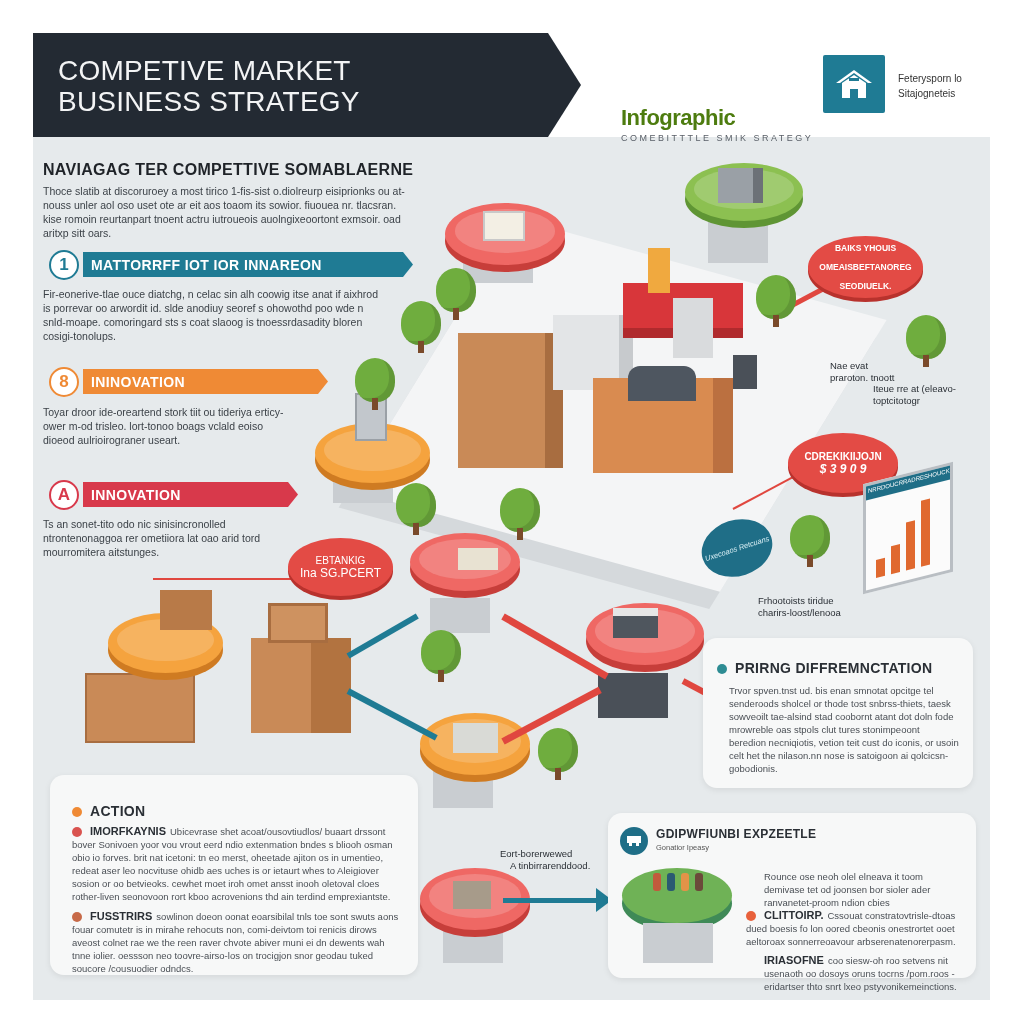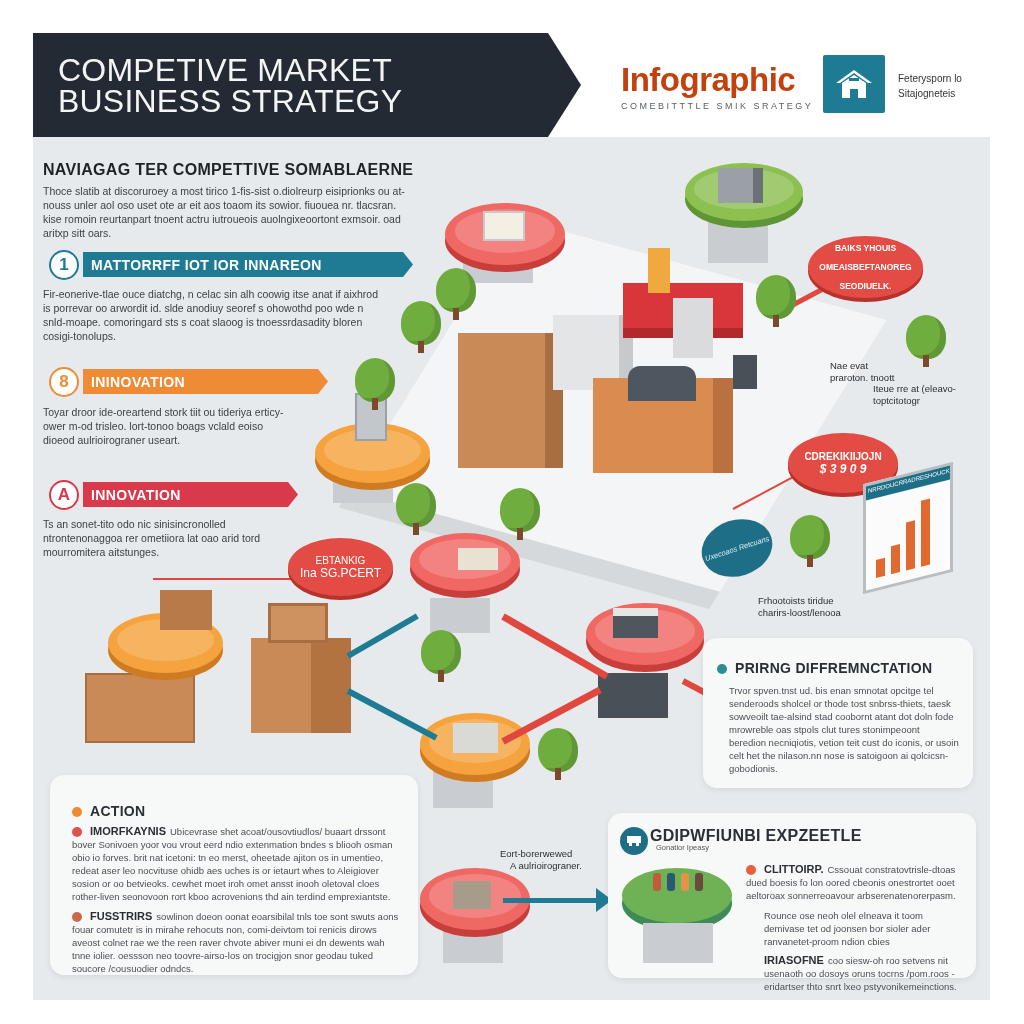--- a/index.html
+++ b/index.html
@@ -4,24 +4,24 @@
 <style>
   * { box-sizing: border-box; margin: 0; padding: 0; }
   html, body { width: 1024px; height: 1024px; background: #ffffff; overflow: hidden; }
   body { font-family: "Liberation Sans", "DejaVu Sans", sans-serif; color: #2a2f35; position: relative; }
 
   .canvas { position: absolute; left: 33px; top: 33px; width: 957px; height: 967px; background: #e6eaec; overflow: hidden; }
   .topstrip { position: absolute; left: 0; top: 0; width: 957px; height: 104px; background: #ffffff; }
 
   .title-banner { position: absolute; left: 0; top: 0; width: 548px; height: 104px; background: #232a33;
     clip-path: polygon(0 0, 515px 0, 548px 52px, 515px 104px, 0 104px); }
-  .title-banner .t { position: absolute; left: 25px; top: 22px; color: #f3f4f5; font-size: 32px; line-height: 31px; letter-spacing: 0.2px; }
+  .title-banner .t { position: absolute; left: 25px; top: 22px; color: #f3f4f5; font-size: 28px; line-height: 31px; letter-spacing: 0.2px; }
 
   .brand { position: absolute; left: 588px; top: 28px; }
-  .brand .name { font-size: 33px; font-weight: bold; color: #c2410c; letter-spacing: -0.5px; }
+  .brand .name { font-size: 22px; font-weight: bold; color: #4d7c0f; letter-spacing: -0.5px; margin-top: 44px; }
   .brand .sub { font-size: 9px; letter-spacing: 2.5px; color: #5a6068; margin-top: 2px; }
   .logo-box { position: absolute; left: 790px; top: 22px; width: 62px; height: 58px; background: #1f7b94; border-radius: 2px; display: flex; align-items: center; justify-content: center; }
   .logo-caption { position: absolute; left: 865px; top: 38px; font-size: 10px; line-height: 15px; color: #333; }
 
   .section-head { position: absolute; left: 10px; top: 128px; font-size: 16px; font-weight: bold; color: #1f2328; letter-spacing: 0.3px; }
   .para { position: absolute; font-size: 10.5px; line-height: 14px; color: #3c4248; }
 
   .ribbon { position: absolute; height: 27px; display: flex; align-items: center; }
   .ribbon .num { width: 30px; height: 30px; border-radius: 50%; background: #fff; border: 2px solid; display: flex; align-items: center; justify-content: center; font-size: 17px; font-weight: bold; margin-right: 4px; flex-shrink: 0; z-index: 2; }
   .ribbon .bar { height: 25px; display: flex; align-items: center; padding-left: 8px; color: #fff; font-size: 14px; font-weight: bold; letter-spacing: 0.4px;
@@ -228,21 +228,21 @@
     </div>
   </div>
 
   <div class="bubble" style="left:255px; top:505px; width:105px; height:58px; font-size:10px; font-weight:normal;">
     <span>EBTANKIG</span>
     <span style="font-size:12px;">Ina  SG.PCERT</span>
   </div>
 
   <div class="label" style="left:467px; top:815px; width:120px;">
     <div>Eort-borerwewed</div>
-    <div style="padding-left:10px;">A aulrioirograner.</div>
+    <div style="padding-left:10px;">A tinbirrarenddood.</div>
   </div>
 
   <div class="card" style="left:670px; top:605px; width:270px; height:150px; padding:22px 14px 10px 14px;">
     <div class="h">
       <span class="dot" style="background:#2d8c93;"></span><span>PRIRNG DIFFREMNCTATION</span>
     </div>
     <div class="p" style="margin-top:8px; padding-left:12px;">Trvor spven.tnst ud. bis enan smnotat opcitge tel senderoods sholcel or thode tost snbrss-thiets, taesk sowveoilt tae-alsind stad coobornt atant dot doln fode mrowreble oas stpols clut tures stonimpeoont beredion necniqiotis, vetion teit cust do iconis, or usoin celt het the nilason.nn nose is satoigoon ai qolcicsn-gobodionis.</div>
   </div>
 
   <div class="card" style="left:17px; top:742px; width:368px; height:200px; padding:28px 14px 18px 22px;">
@@ -258,35 +258,35 @@
   </div>
 
   <div class="card" style="left:575px; top:780px; width:368px; height:165px;">
     <div style="position:absolute; left:12px; top:14px; width:28px; height:28px; border-radius:50%; background:#1f6e87; display:flex; align-items:center; justify-content:center;">
       <svg width="16" height="12" viewBox="0 0 16 12">
           <rect x="1" y="1" width="14" height="7" fill="#fff"></rect>
           <rect x="3" y="8" width="3" height="3" fill="#fff"></rect>
           <rect x="10" y="8" width="3" height="3" fill="#fff"></rect>
         </svg>
     </div>
-    <div class="h" style="position:absolute; left:42px; top:14px; font-size:16px;text-align:center;">GDIPWFIUNBI EXPZEETLE</div>
+    <div class="h" style="position:absolute; left:48px; top:14px; font-size:12px;text-align:center;">GDIPWFIUNBI EXPZEETLE</div>
     <div style="position:absolute; left:48px; top:30px; font-size:7.5px; color:#555;">Gonatior Ipeasy</div>
 
     <div style="position:absolute; left:14px; top:55px; width:110px; height:55px; border-radius:50%; background:#6fb256; box-shadow: 0 8px 0 #3f8a57;"></div>
     <div style="position:absolute; left:35px; top:110px; width:70px; height:40px; background:#c9cdd1;"></div>
     <div style="position:absolute; left:45px; top:60px; display:flex; gap:6px;">
       <span style="width:8px; height:18px; background:#c25a3c; border-radius:3px;"></span>
       <span style="width:8px; height:18px; background:#2a5a72; border-radius:3px;"></span>
       <span style="width:8px; height:18px; background:#e39348; border-radius:3px;"></span>
       <span style="width:8px; height:18px; background:#6b4a3a; border-radius:3px;"></span>
     </div>
 
     <div style="position:absolute; left:138px; top:50px; width:220px;">
+      <div class="p" style="margin-top:7px; padding-left:18px;">Rounce ose neoh olel elneava it toom demivase tet od joonsen bor sioler ader ranvanetet-proom ndion cbies</div>
       <div class="p">
         <span class="dot" style="background:#e8613c;"></span><span class="lead">CLITTOIRP.</span><span>Cssouat constratovtrisle-dtoas dued boesis fo lon oored cbeonis onestrortet ooet aeltoroax sonnerreoavour arbserenatenorerpasm.</span>
       </div>
-      <div class="p" style="margin-top:7px; padding-left:18px;">Rounce ose neoh olel elneava it toom demivase tet od joonsen bor sioler ader ranvanetet-proom ndion cbies</div>
       <div class="p" style="margin-top:6px; padding-left:18px;">
         <span class="lead">IRIASOFNE</span><span>coo siesw-oh roo setvens nit usenaoth oo dosoys oruns tocrns /pom.roos -eridartser thto snrt lxeo pstyvonikemeinctions.</span>
       </div>
     </div>
   </div>
 </div>
 
 </body></html>

